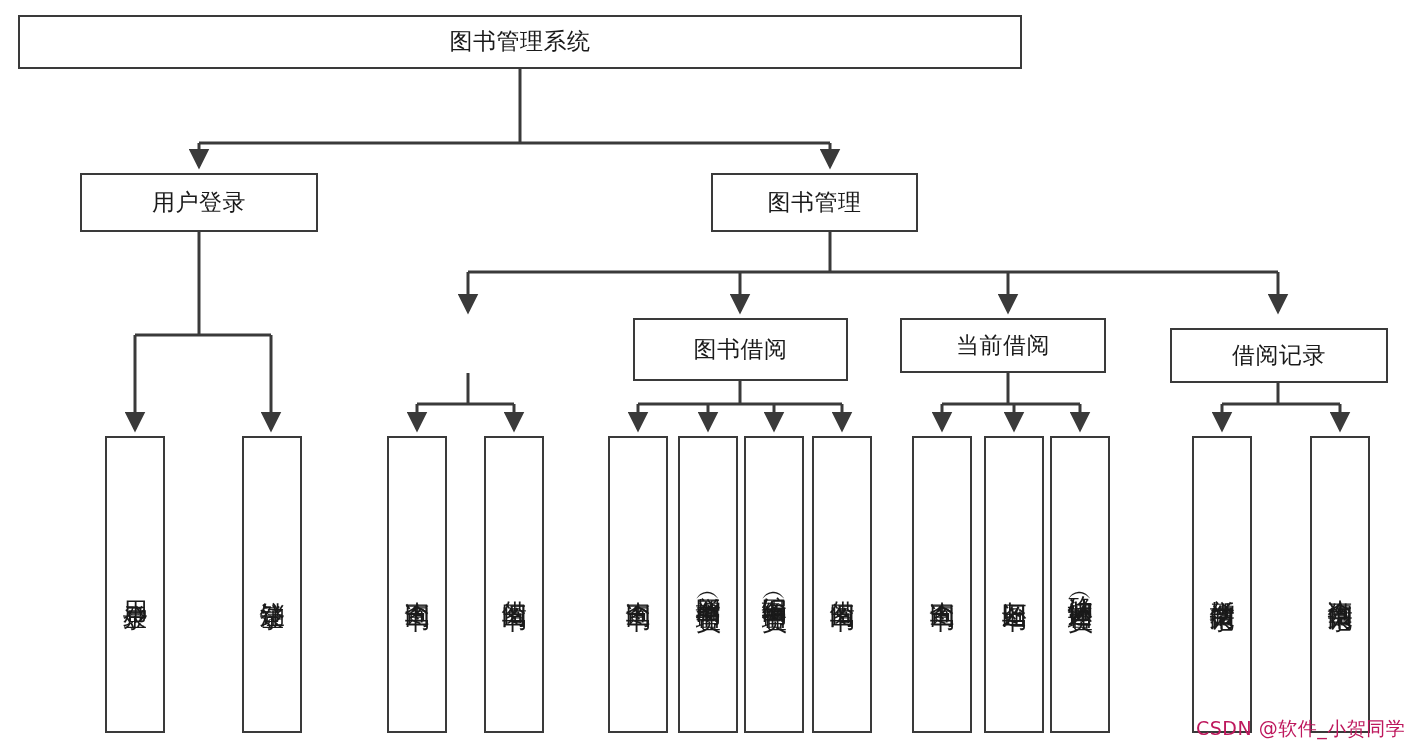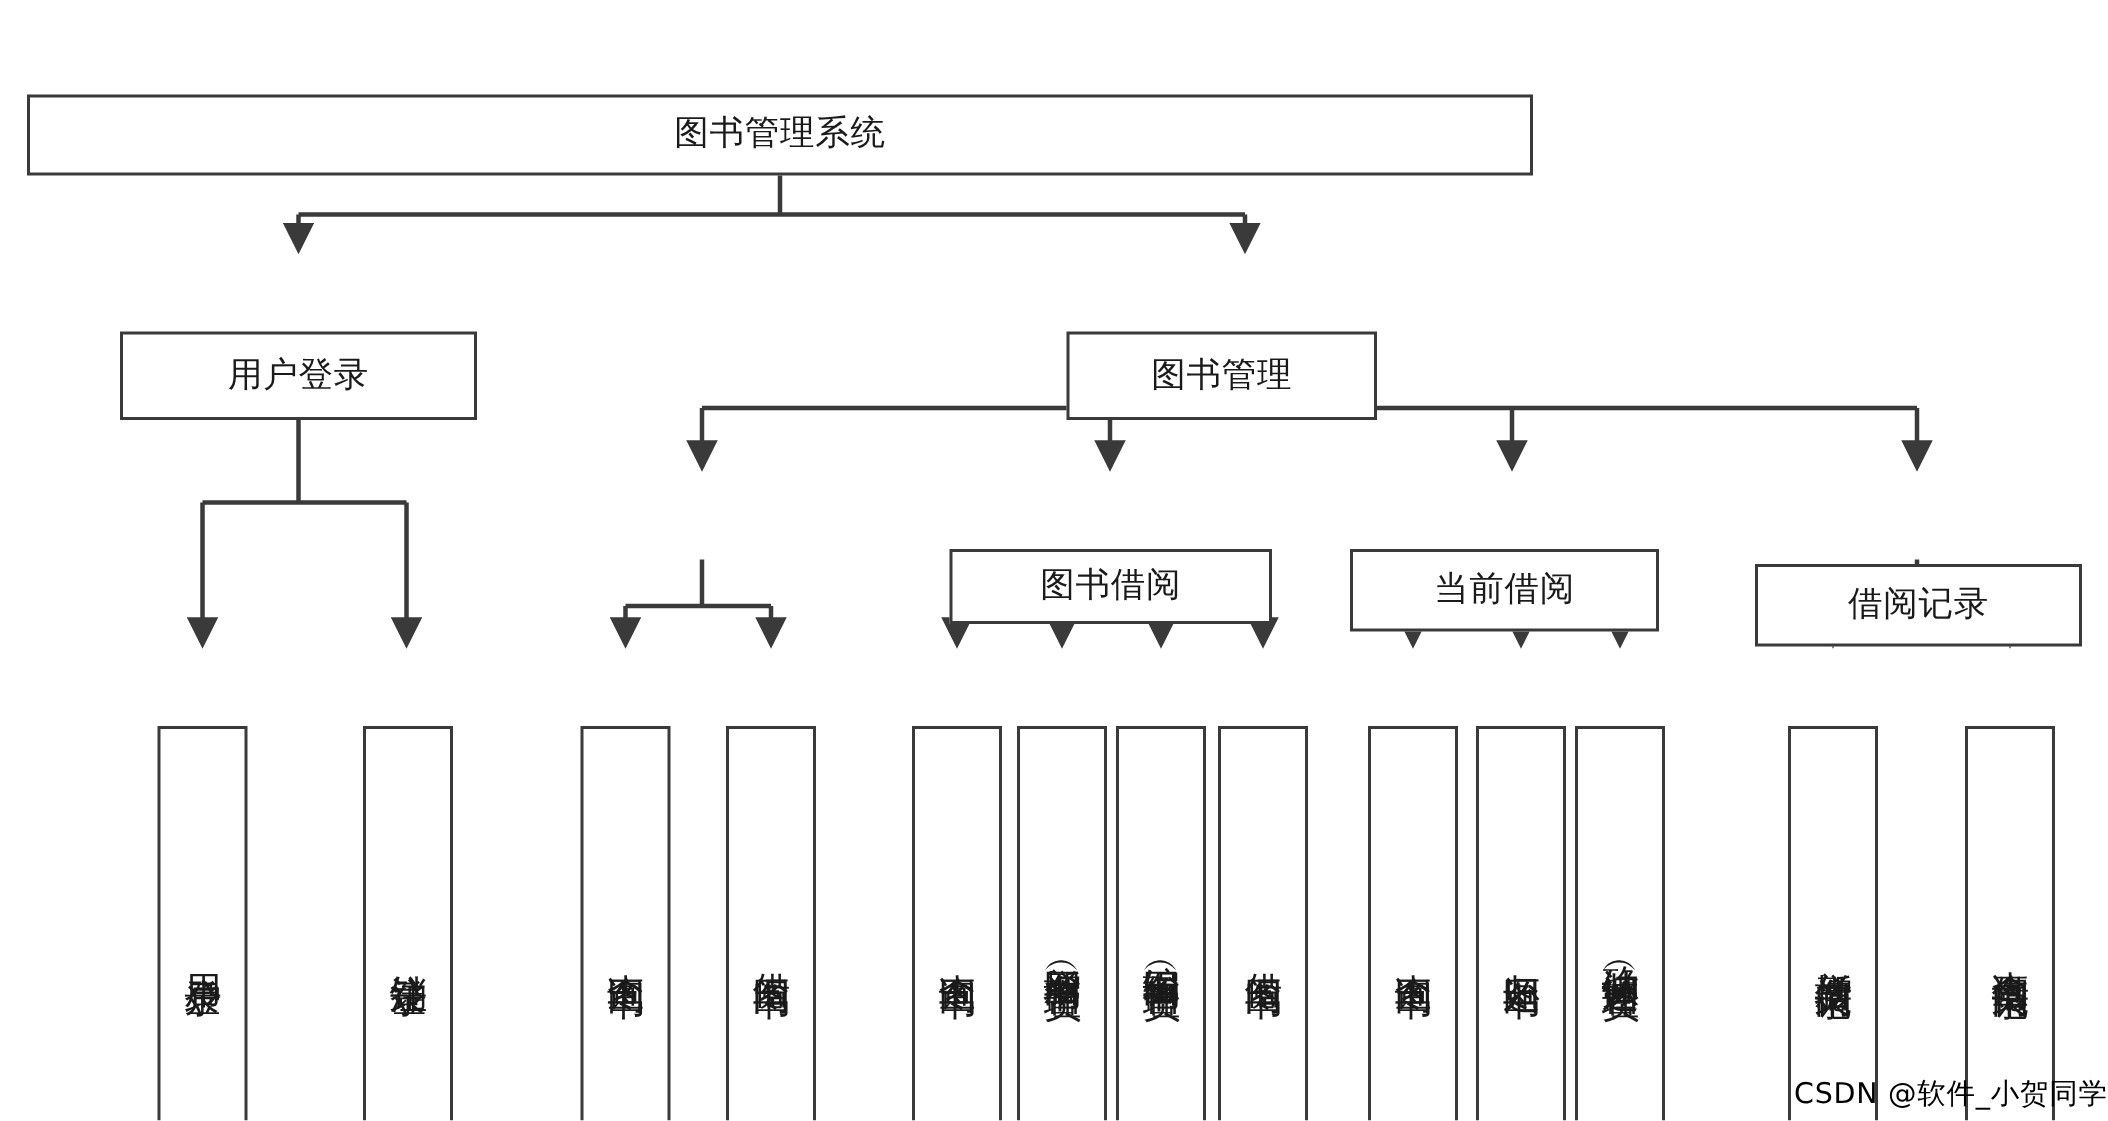--- a/index.html
+++ b/index.html
@@ -27,21 +27,20 @@
   .node {
     position: absolute;
     box-sizing: border-box;
     border: 2.5px solid #3a3a3a;
     background: #ffffff;
     color: #1a1a1a;
     display: flex;
     align-items: center;
     justify-content: center;
     text-align: left;
-    margin-top: 48px;
   }
   .node-h {
     font-size: 23px;
     line-height: 1.1;
     letter-spacing: 0.5px;
   }
   .node-v {
     writing-mode: vertical-rl;
     text-orientation: upright;
     font-size: 25px;
@@ -52,21 +51,21 @@
     justify-content: center;
   }
   .node-v span {
     writing-mode: vertical-rl;
     text-orientation: upright;
     display: block;
   }
   .watermark {
     position: absolute;
     font-size: 19px;
-    color: #000000;
+    color: #be185d;
     white-space: nowrap;
     letter-spacing: 0.5px;
   }
 </style>
 </head>
 <body>
 
 <div id="canvas">
 
   <svg id="edges" viewBox="0 0 1405 747" xmlns="http://www.w3.org/2000/svg">
@@ -123,21 +122,21 @@
     <span>图书管理系统</span>
   </div>
 
   <div class="node node-h" style="left:80px; top:173px; width:238px; height:59px;">
     <span>用户登录</span>
   </div>
   <div class="node node-h" style="left:711px; top:173px; width:207px; height:59px;">
     <span>图书管理</span>
   </div>
 
-  <div class="node node-h" style="left:633px; top:318px; width:215px; height:50px;">
+  <div class="node node-h" style="left:633px; top:318px; width:215px; height:63px;">
     <span>图书借阅</span>
   </div>
   <div class="node node-h" style="left:900px; top:318px; width:206px; height:55px;">
     <span>当前借阅</span>
   </div>
   <div class="node node-h" style="left:1170px; top:328px; width:218px; height:55px;">
     <span>借阅记录</span>
   </div>
 
   <div class="node node-v" style="left:105px; top:436px; width:60px; height:297px;">

